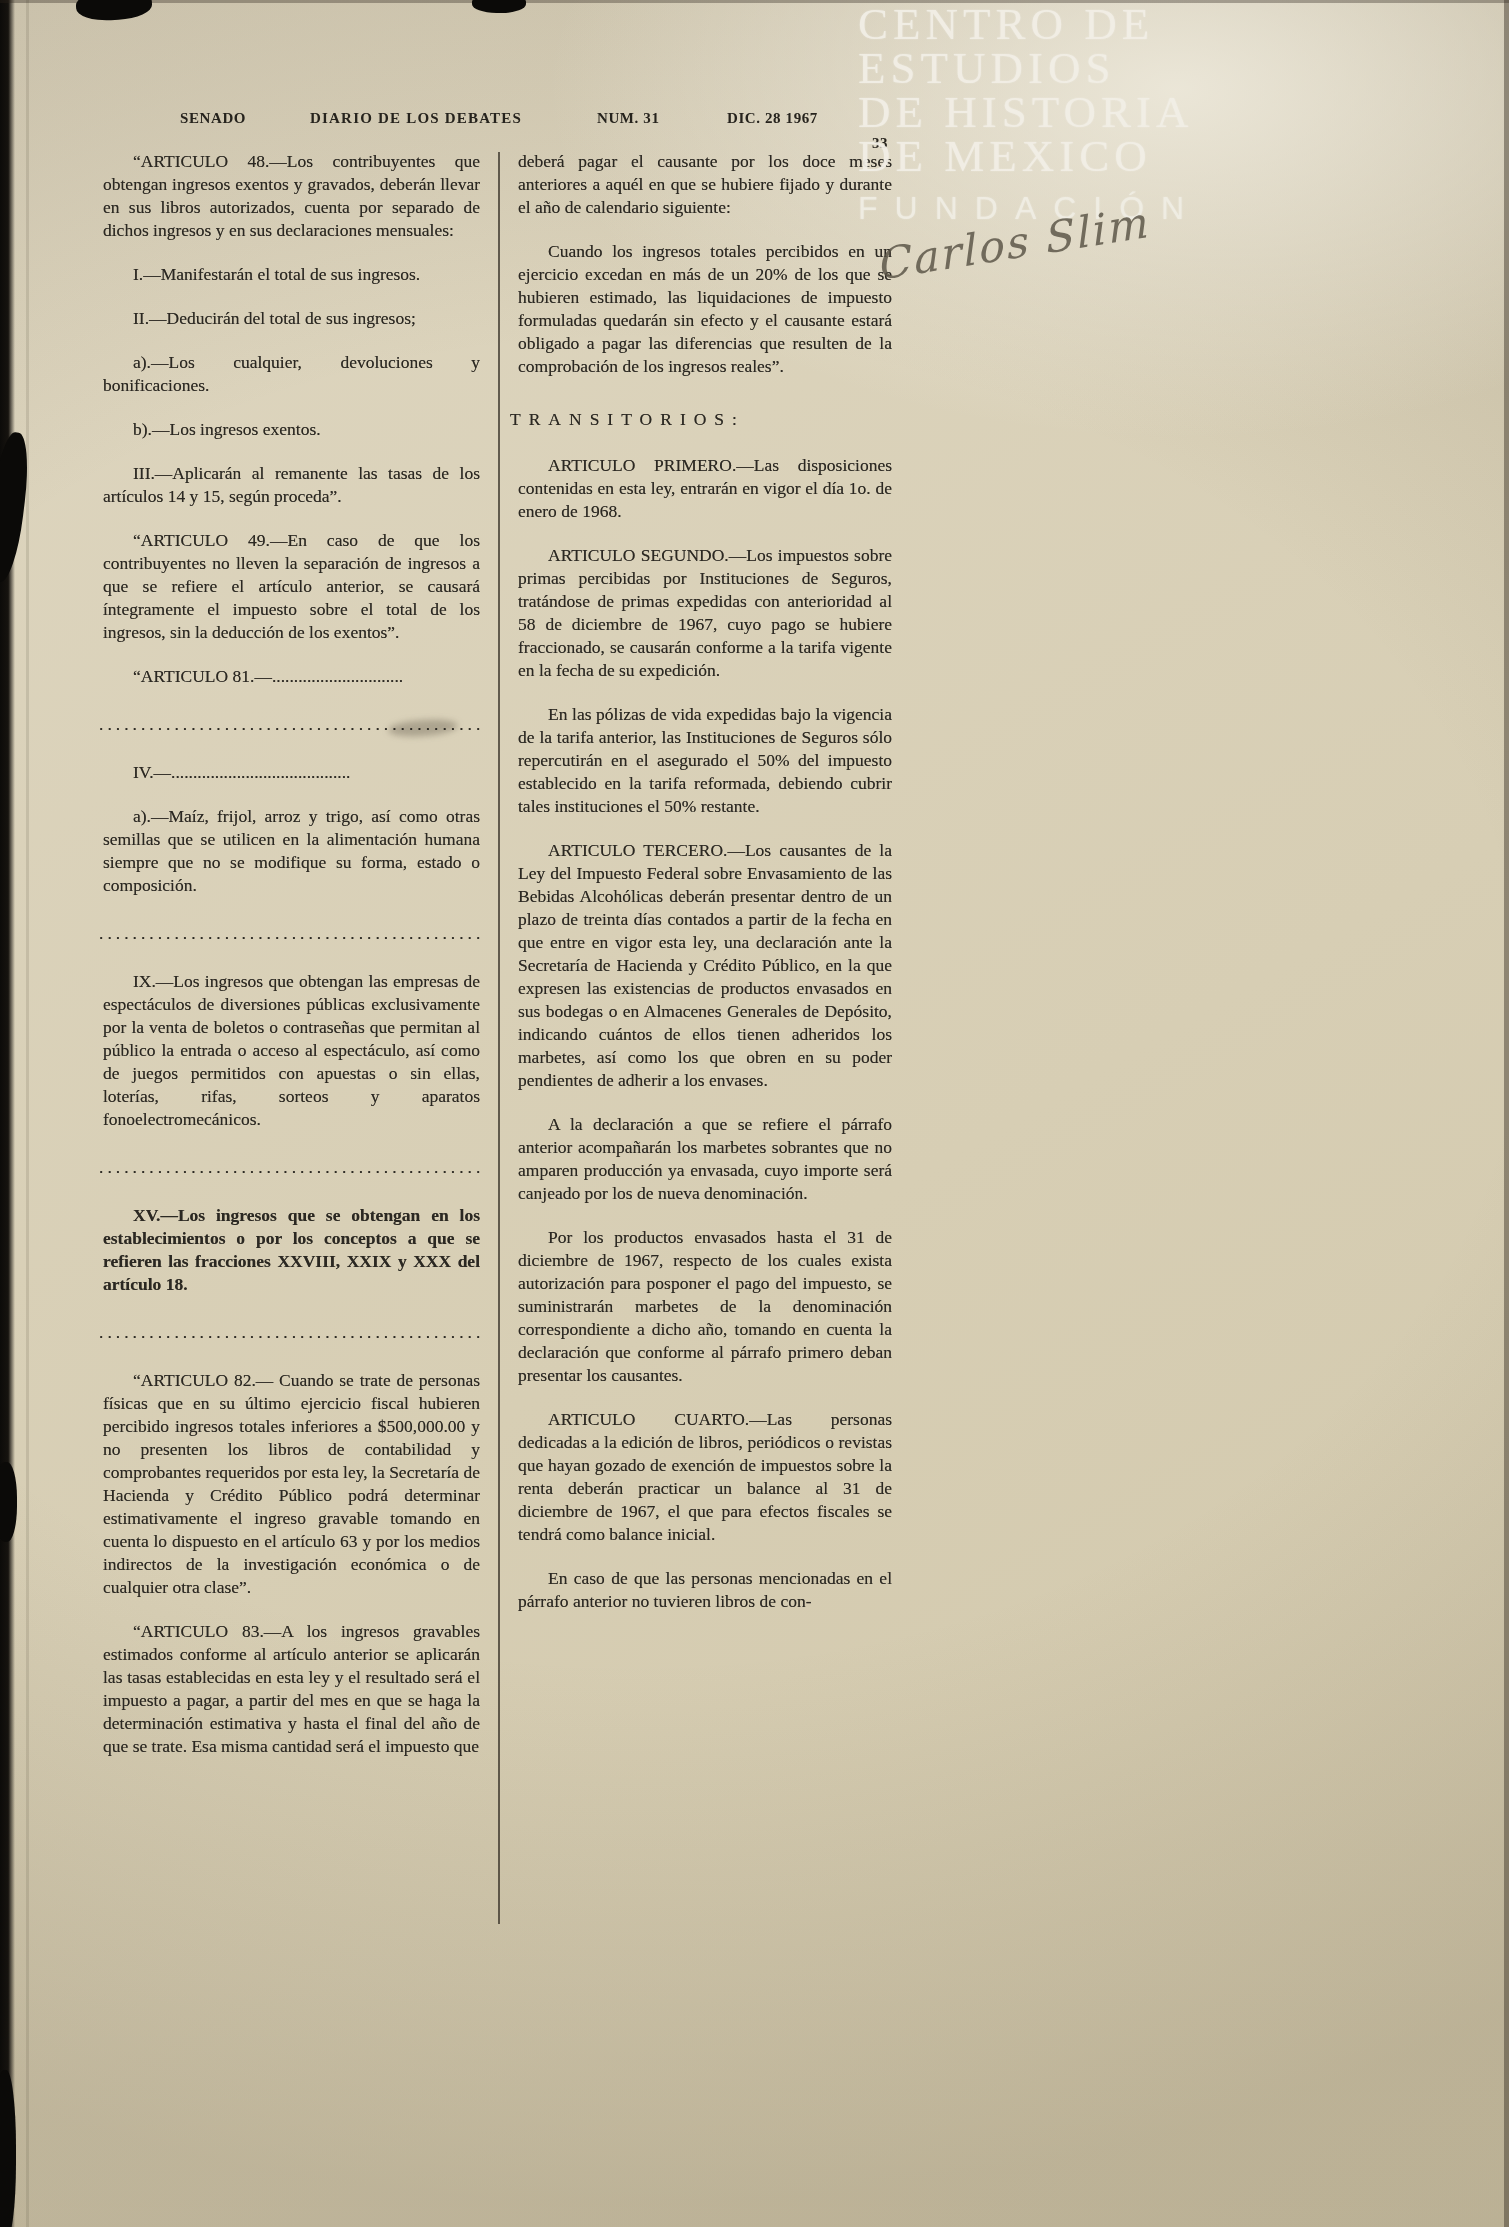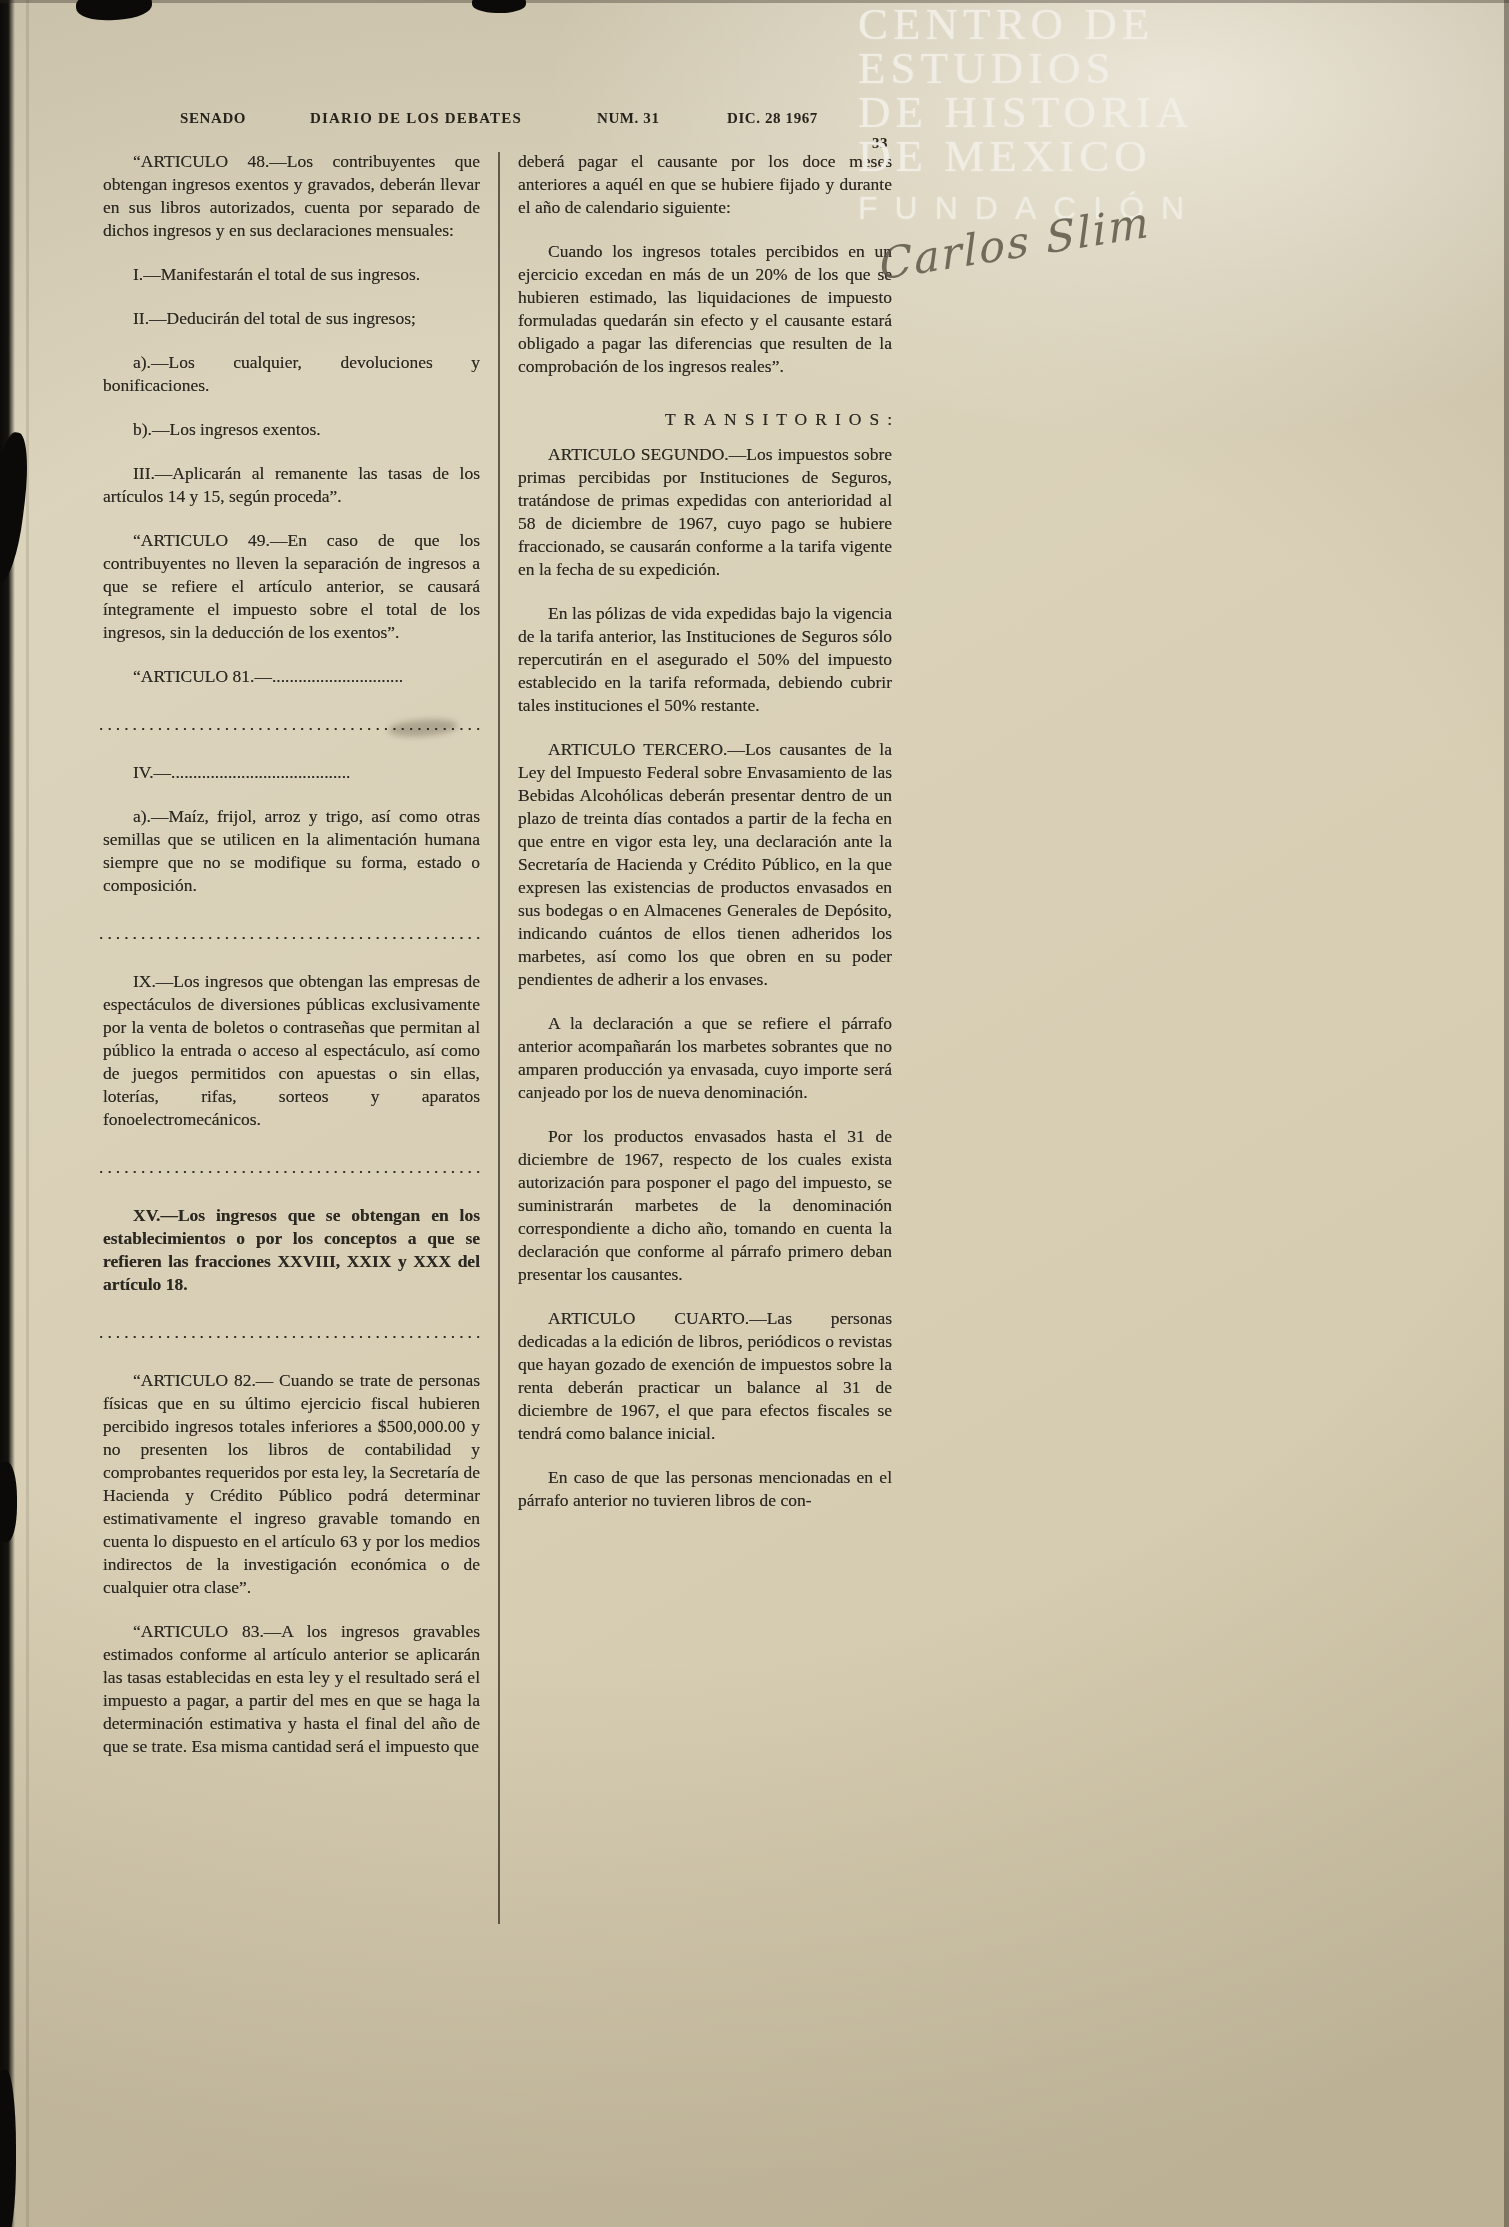--- a/index.html
+++ b/index.html
@@ -50,21 +50,21 @@
   
   .col{position:absolute;top:150px;color:#2b2822;font-size:17.5px;line-height:23px;
     text-align:justify;text-shadow:0 0 .4px rgba(43,40,34,.55);}
   .col-left{left:95px;width:393px;}
   .col-right{left:510px;width:390px;}
   .colsep{position:absolute;left:498px;top:152px;width:2px;height:1772px;background:rgba(45,40,32,.7);}
   .para{margin:0 8px 21px;text-indent:30px;}
   .para.flush{text-indent:0;}
   .para.dots{text-indent:4px;letter-spacing:4px;white-space:nowrap;overflow:hidden;
     margin:25px 0;text-align:left;}
-  .para.heading{text-align:right;text-indent:0;letter-spacing:8px;word-spacing:4px;margin:30px 0 12px;}
+  .para.heading{text-align:left;text-indent:0;letter-spacing:8px;word-spacing:4px;margin:30px 0 23px;}
   .para.bold{font-weight:bold;}
 </style>
 </head>
 <body>
 
 <div class="paper">
 
   <div class="edge-left"></div>
   <div class="crease"></div>
   <div class="edge-right"></div>
@@ -112,20 +112,21 @@
         <p class="para body bold">XV.—Los ingresos que se obtengan en los establecimientos o por los conceptos a que se refieren las fracciones XXVIII, XXIX y XXX del artículo 18.</p>
         <p class="para dots">..............................................</p>
         <p class="para body">“ARTICULO 82.— Cuando se trate de personas físicas que en su último ejercicio fiscal hubieren percibido ingresos totales inferiores a $500,000.00 y no presenten los libros de contabilidad y comprobantes requeridos por esta ley, la Secretaría de Hacienda y Crédito Público podrá determinar estimativamente el ingreso gravable tomando en cuenta lo dispuesto en el artículo 63 y por los medios indirectos de la investigación económica o de cualquier otra clase”.</p>
         <p class="para body">“ARTICULO 83.—A los ingresos gravables estimados conforme al artículo anterior se aplicarán las tasas establecidas en esta ley y el resultado será el impuesto a pagar, a partir del mes en que se haga la determinación estimativa y hasta el final del año de que se trate. Esa misma cantidad será el impuesto que</p>
       </div>
     <div class="colsep"></div>
     <div class="col col-right">
         <p class="para flush">deberá pagar el causante por los doce meses anteriores a aquél en que se hubiere fijado y durante el año de calendario siguiente:</p>
         <p class="para body">Cuando los ingresos totales percibidos en un ejercicio excedan en más de un 20% de los que se hubieren estimado, las liquidaciones de impuesto formuladas quedarán sin efecto y el causante estará obligado a pagar las diferencias que resulten de la comprobación de los ingresos reales”.</p>
         <p class="para heading">TRANSITORIOS:</p>
+        <p class="para body">ARTICULO PRIMERO.—Las disposiciones contenidas en esta ley, entrarán en vigor el día 1o. de enero de 1968.</p>
         <p class="para body">ARTICULO SEGUNDO.—Los impuestos sobre primas percibidas por Instituciones de Seguros, tratándose de primas expedidas con anterioridad al 58 de diciembre de 1967, cuyo pago se hubiere fraccionado, se causarán conforme a la tarifa vigente en la fecha de su expedición.</p>
         <p class="para body">En las pólizas de vida expedidas bajo la vigencia de la tarifa anterior, las Instituciones de Seguros sólo repercutirán en el asegurado el 50% del impuesto establecido en la tarifa reformada, debiendo cubrir tales instituciones el 50% restante.</p>
         <p class="para body">ARTICULO TERCERO.—Los causantes de la Ley del Impuesto Federal sobre Envasamiento de las Bebidas Alcohólicas deberán presentar dentro de un plazo de treinta días contados a partir de la fecha en que entre en vigor esta ley, una declaración ante la Secretaría de Hacienda y Crédito Público, en la que expresen las existencias de productos envasados en sus bodegas o en Almacenes Generales de Depósito, indicando cuántos de ellos tienen adheridos los marbetes, así como los que obren en su poder pendientes de adherir a los envases.</p>
         <p class="para body">A la declaración a que se refiere el párrafo anterior acompañarán los marbetes sobrantes que no amparen producción ya envasada, cuyo importe será canjeado por los de nueva denominación.</p>
         <p class="para body">Por los productos envasados hasta el 31 de diciembre de 1967, respecto de los cuales exista autorización para posponer el pago del impuesto, se suministrarán marbetes de la denominación correspondiente a dicho año, tomando en cuenta la declaración que conforme al párrafo primero deban presentar los causantes.</p>
         <p class="para body">ARTICULO CUARTO.—Las personas dedicadas a la edición de libros, periódicos o revistas que hayan gozado de exención de impuestos sobre la renta deberán practicar un balance al 31 de diciembre de 1967, el que para efectos fiscales se tendrá como balance inicial.</p>
         <p class="para body">En caso de que las personas mencionadas en el párrafo anterior no tuvieren libros de con-</p>
       </div>
   </main>
 

